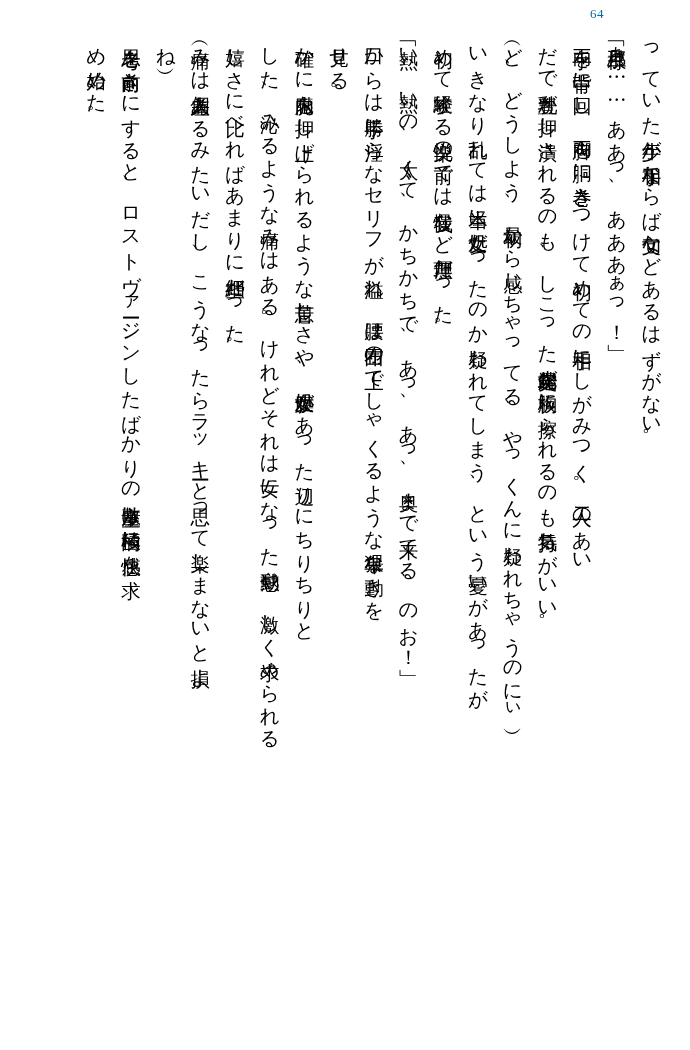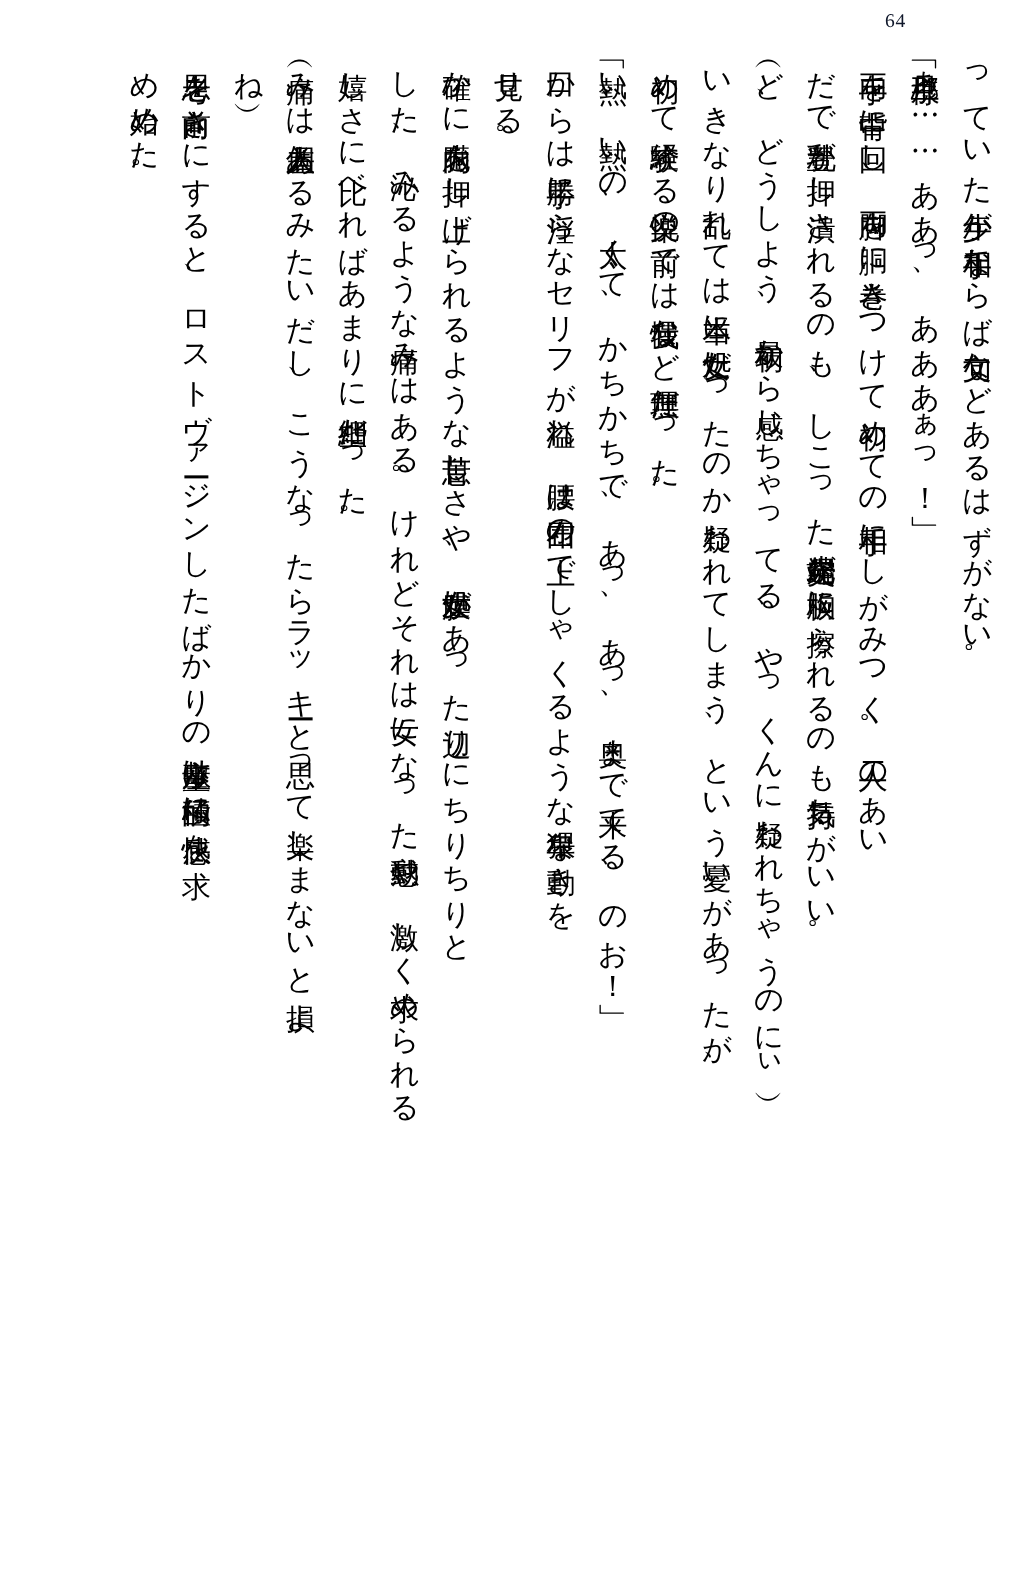--- a/index.html
+++ b/index.html
@@ -22,21 +22,21 @@
     height: 1050px;
     box-sizing: border-box;
   }
 
   #page-number {
     position: absolute;
     top: 6px;
     right: 86px;
     font-size: 13px;
     font-family: "Liberation Serif", serif;
-    color: #0f172a;
+    color: #0369a1;
     letter-spacing: 0.5px;
   }
 
   
   #body-text {
     position: absolute;
     top: 34px;
     right: 22px;
     left: 22px;
     height: 1000px;

